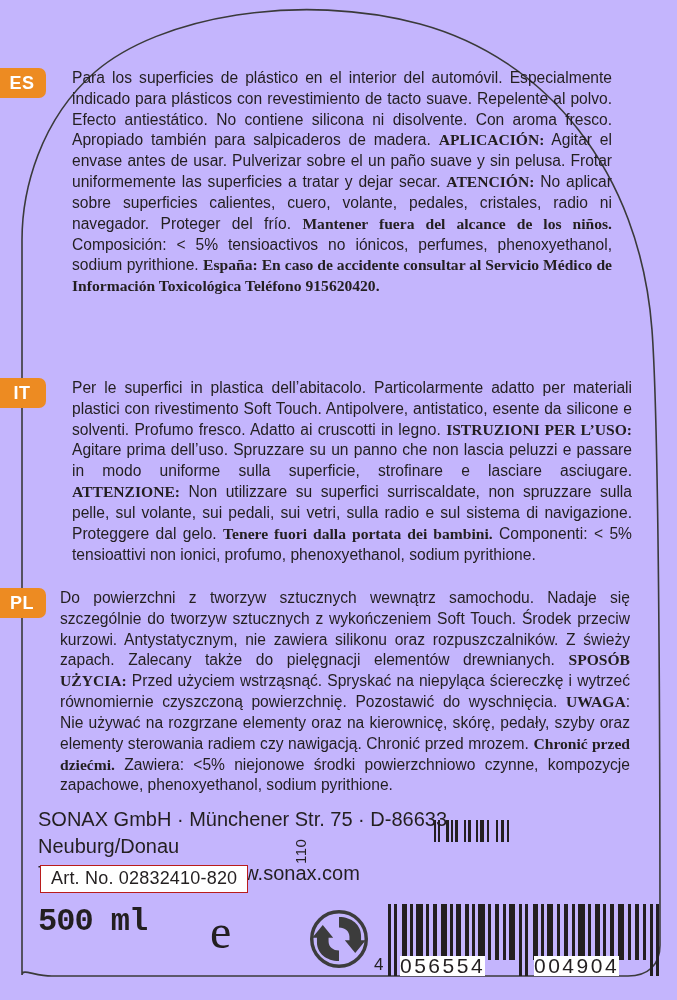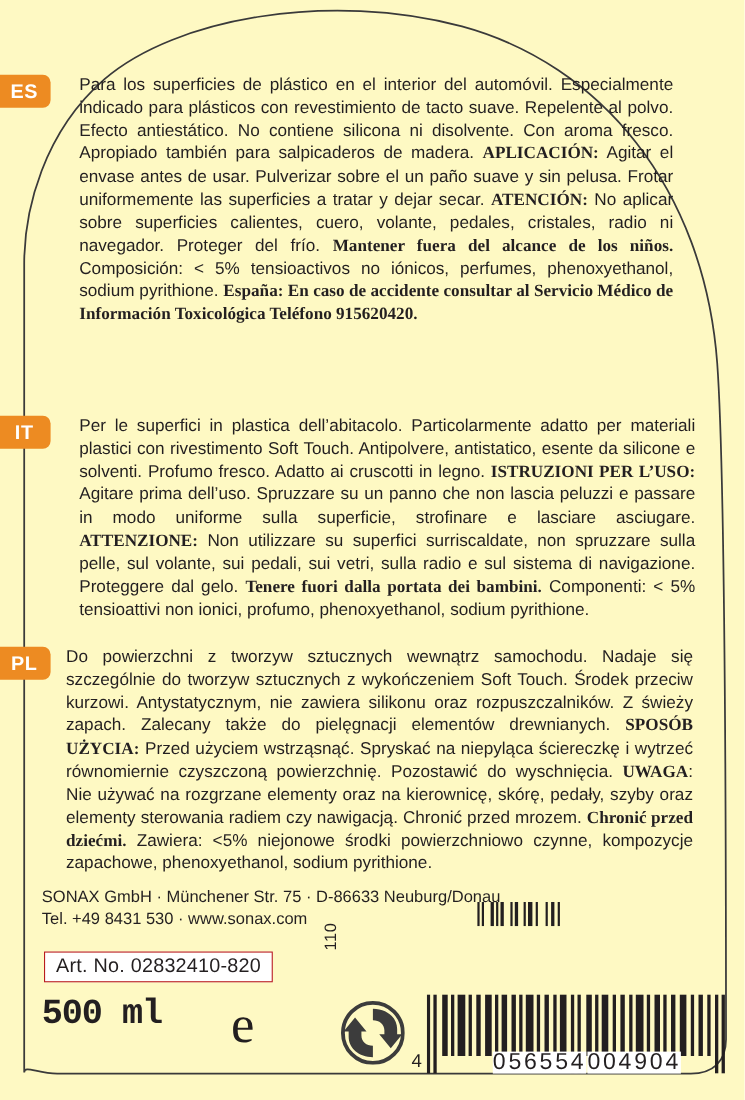--- a/index.html
+++ b/index.html
@@ -11,21 +11,21 @@
   body {
     font-family: "Liberation Sans", sans-serif;
     color: #231f20;
   }
 
   #label-root {
     position: relative;
     width: 677px;
     height: 1000px;
     overflow: hidden;
-    background: #fef9c3;
+    background: #c4b5fd;
   }
 
   
   #label-outline {
     position: absolute;
     left: 0; top: 0;
     width: 677px;
     height: 1000px;
     pointer-events: none;
   }
@@ -69,21 +69,21 @@
     font-weight: bold;
     font-family: Liberation Serif, serif;
   }
 
   
   #footer-address {
     position: absolute;
     left: 38px;
     top: 806px;
     width: 470px;
-    font-size: 15px;
+    font-size: 20px;
     line-height: 1.36;
     color: #231f20;
   }
 
   
   #artno-box {
     position: absolute;
     left: 40px;
     top: 865px;
     border: 1px solid #b91c1c;
@@ -179,21 +179,21 @@
     height: 20px;
   }
   #barcode-digits span {
     position: absolute;
     font-size: 21px;
     letter-spacing: 2.5px;
     color: #231f20;
     background: #ffffff;
     line-height: 20px;
   }
-  #bc-left  { left: 12px; margin-left: 48px; }
+  #bc-left  { left: 12px; }
   #bc-right { left: 146px; }
 
   #mini-barcode {
     position: absolute;
     left: 432px;
     top: 820px;
     width: 120px;
     height: 22px;
   }
 </style>

